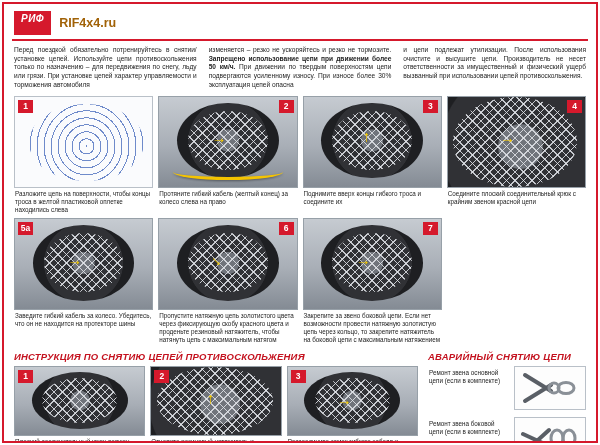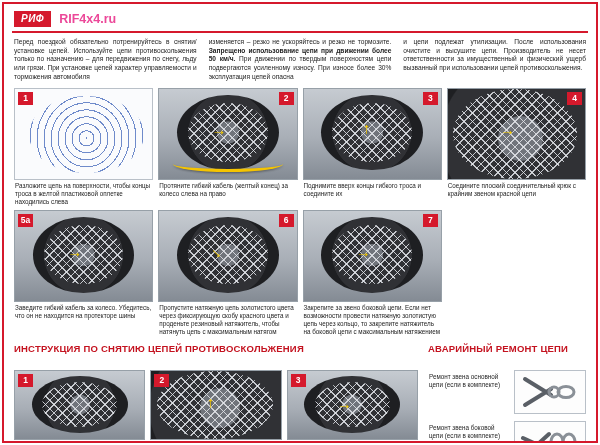--- a/index.html
+++ b/index.html
@@ -14,29 +14,29 @@
 
   
   header {
     display: flex; align-items: center; gap: 8px;
     margin: 5px 8px 0; padding: 2px 2px 4px;
     border-bottom: 2px solid #d5192c;
   }
   .logo {
     background: #d5192c; color: #fff;
     font-weight: bold; font-style: italic;
-    font-size: 10px; padding: 2px 7px 3px;
+    font-size: 10px; padding: 2px 7px 11px;
     letter-spacing: .5px;
   }
   h1 {
     flex: 1;
     font-size: 11.5px; font-weight: bold;
     color: #7d0f18; letter-spacing: .2px;
   }
-  .site { font-size: 12.5px; font-weight: bold; color: #ec4899; }
+  .site { font-size: 12.5px; font-weight: bold; color: #a16207; }
 
   
   .intro {
     display: flex; gap: 12px;
     padding: 5px 10px 3px;
     font-size: 6.6px; line-height: 1.32;
     text-align: justify; color: #1d1d1d;
   }
   .intro p { flex: 1; }
   .intro .b { font-weight: bold; }
@@ -111,21 +111,21 @@
     font-size: 6.3px; line-height: 1.28;
     color: #1d1d1d; text-align: left;
     margin: 2px 1px 2px; min-height: 17px;
   }
 
   
   .bottom { display: flex; gap: 10px; padding: 3px 10px 0; }
   .removal { flex: 1; }
   h2.sec-title {
     color: #c4121f; font-size: 9.5px; font-weight: bold;
-    letter-spacing: .2px; margin: 2px 0 16px;
+    letter-spacing: .2px; margin: 2px 0 4px; font-style: italic;
   }
   .repair { width: 158px; }
   .repair-item { display: flex; gap: 5px; align-items: flex-start; margin-bottom: 7px; }
   .repair-item .cap { flex: 1; min-height: 0; margin-top: 3px; }
   .repair-img {
     width: 72px; height: 44px; flex: none;
     border: 1px solid #b9c0c8; background: #fdfdfd;
     display: flex; align-items: center; justify-content: center;
   }
   .repair-img svg { display: block; }
@@ -233,21 +233,21 @@
             <span class="badge">3</span>
             <span class="arrow">→</span>
           </div>
           <figcaption class="cap">Рассоедините замок гибкого кабеля и опустите цепь на поверхность. Переместите автомобиль, чтобы высвободить цепь из-под колеса</figcaption>
         </figure>
 
       </div>
     </section>
 
     <aside class="repair">
-      <h2 class="sec-title">АВАРИЙНЫЙ РЕМОНТ ЦЕПИ</h2>
+      <h2 class="sec-title">АВАРИЙНЫЙ СНЯТИЮ ЦЕПИ</h2>
 
       <div class="repair-item">
         <p class="cap">Ремонт звена основной цепи (если в комплекте)</p>
         <div class="repair-img">
           <svg width="62" height="38" viewBox="0 0 62 38">
             <path d="M6 6 L32 22 M6 32 L32 16" stroke="#5a5f66" stroke-width="4" stroke-linecap="round" fill="none"></path>
             <circle cx="35" cy="19" r="5" fill="none" stroke="#8a9097" stroke-width="3"></circle>
             <ellipse cx="47" cy="19" rx="8" ry="5.5" fill="none" stroke="#8a9097" stroke-width="3"></ellipse>
           </svg>
         </div>

